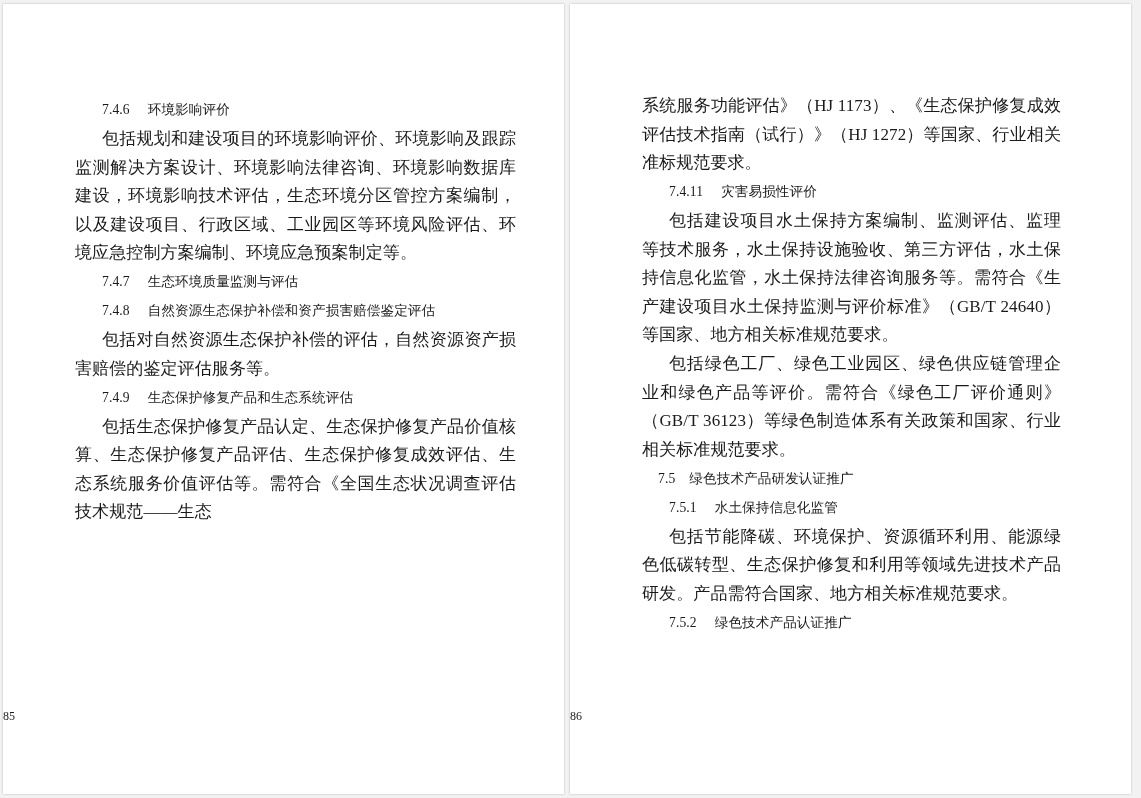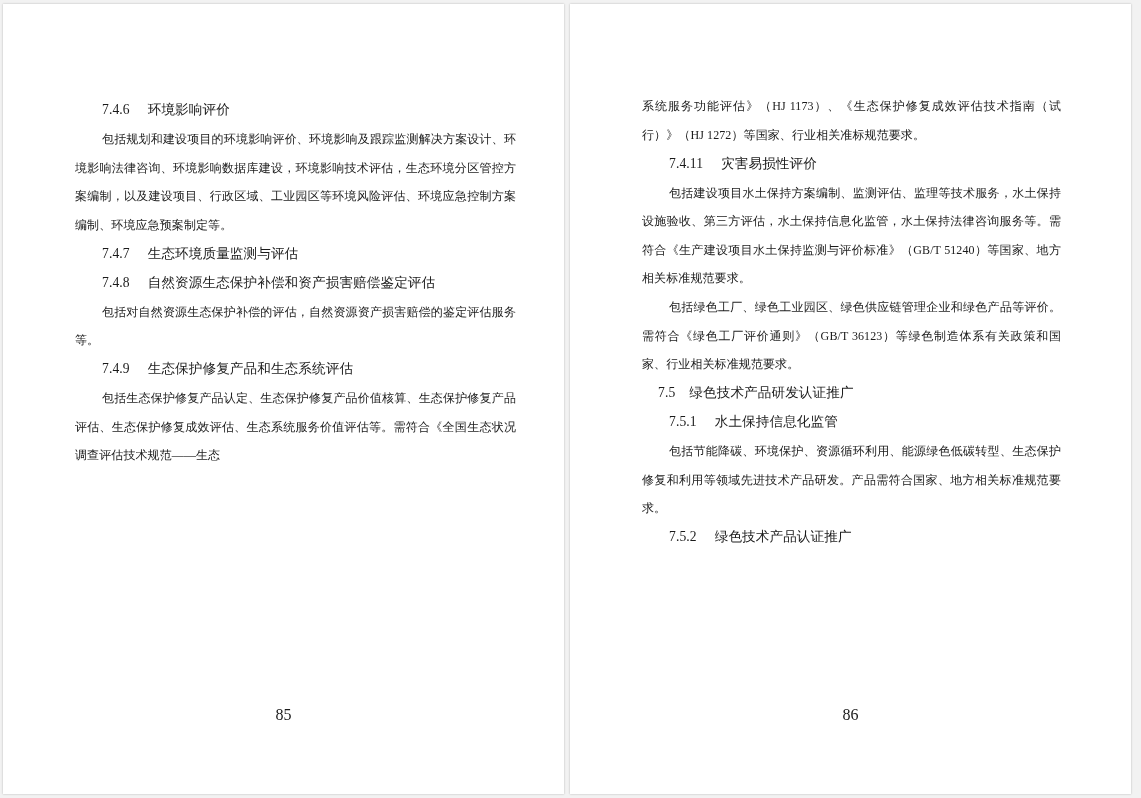--- a/index.html
+++ b/index.html
@@ -40,21 +40,21 @@
     box-sizing: border-box;
     border-radius: 30px;
   }
   .page-right .page-inner {
     padding-top: 88px;
     padding-left: 72px;
     padding-right: 70px;
   }
   p {
     margin: 0 0 0.5px 0;
-    font-size: 12px;
+    font-size: 17px;
     line-height: 28.5px;
     color: #1a1a1a;
     text-align: justify;
     text-justify: inter-ideograph;
     letter-spacing: 0.1px;
   }
   .para {
     text-indent: 27px;
   }
   .heading {
@@ -73,22 +73,21 @@
     margin-right: 14px;
   }
   .cont {
     text-indent: 0;
   }
   .page-number {
     position: absolute;
     bottom: 70px;
     left: 0;
     right: 0;
-    text-align: center;
-    font-size: 16px;
+    font-size: 12px;
     color: #1a1a1a;
     font-family: "Liberation Serif", serif;
   }
 </style>
 </head>
 <body>
 
 <div class="spread">
 
   <div class="page page-left">
@@ -109,21 +108,21 @@
     <div class="page-number">85</div>
   </div>
 
   <div class="page page-right">
     <div class="page-inner">
 
       <p class="cont">系统服务功能评估》（HJ 1173）、《生态保护修复成效评估技术指南（试行）》（HJ 1272）等国家、行业相关准标规范要求。</p>
 
 
       <p class="heading"><span class="num">7.4.11</span><span>灾害易损性评价</span></p>
-      <p class="para">包括建设项目水土保持方案编制、监测评估、监理等技术服务，水土保持设施验收、第三方评估，水土保持信息化监管，水土保持法律咨询服务等。需符合《生产建设项目水土保持监测与评价标准》（GB/T 51240）等国家、地方相关标准规范要求。</p>
+      <p class="para">包括建设项目水土保持方案编制、监测评估、监理等技术服务，水土保持设施验收、第三方评估，水土保持信息化监管，水土保持法律咨询服务等。需符合《生产建设项目水土保持监测与评价标准》（GB/T 24640）等国家、地方相关标准规范要求。</p>
 
       <p class="para">包括绿色工厂、绿色工业园区、绿色供应链管理企业和绿色产品等评价。需符合《绿色工厂评价通则》（GB/T 36123）等绿色制造体系有关政策和国家、行业相关标准规范要求。</p>
 
       <p class="heading heading-l2"><span class="num">7.5</span><span>绿色技术产品研发认证推广</span></p>
 
       <p class="heading"><span class="num">7.5.1</span><span>水土保持信息化监管</span></p>
       <p class="para">包括节能降碳、环境保护、资源循环利用、能源绿色低碳转型、生态保护修复和利用等领域先进技术产品研发。产品需符合国家、地方相关标准规范要求。</p>
 
       <p class="heading"><span class="num">7.5.2</span><span>绿色技术产品认证推广</span></p>
 

